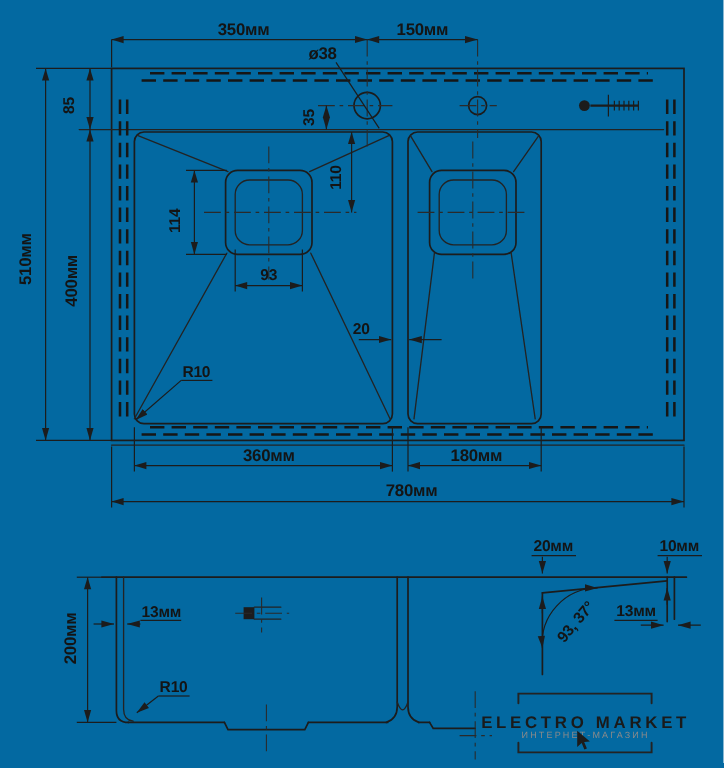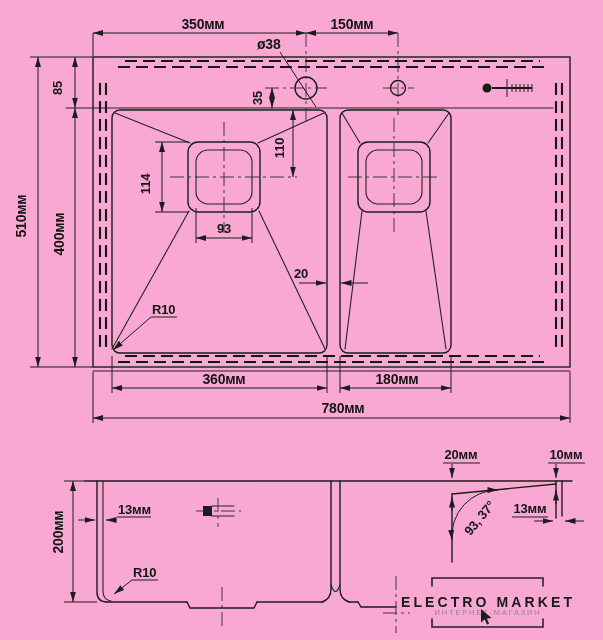--- a/index.html
+++ b/index.html
@@ -1,16 +1,16 @@
 <!DOCTYPE html>
 <html><head>
 <meta charset="utf-8">
 <style>
   html,body{margin:0;padding:0;background:#fff;}
-  .stage{position:relative;width:603px;height:640px;background:#f9a8d4;overflow:hidden;}
+  .stage{position:relative;width:603px;height:640px;background:#0369a1;overflow:hidden;}
   svg{display:block;}
   .o{stroke:#1c1c1c;stroke-width:1.4;fill:none;stroke-linecap:round;}
   .o2{stroke:#232323;stroke-width:1.1;fill:none;stroke-linecap:round;}
   .d{stroke:#1c1c1c;stroke-width:1;fill:none;}
   .cl{stroke:#2a2a2a;stroke-width:0.9;fill:none;stroke-dasharray:14 4 3 4;}
   .ch{stroke:#161616;stroke-width:2.1;fill:none;stroke-dasharray:12 6;}
   .fl{fill:#1c1c1c;stroke:none;}
   .dt{font:700 14px "Liberation Sans", sans-serif;fill:#141414;letter-spacing:-0.2px;}
   .dts{font:700 13px "Liberation Sans", sans-serif;fill:#141414;letter-spacing:-0.2px;}
   .logo-t{font:700 14px "Liberation Sans", sans-serif;fill:#1a1a1a;letter-spacing:3.1px;}

